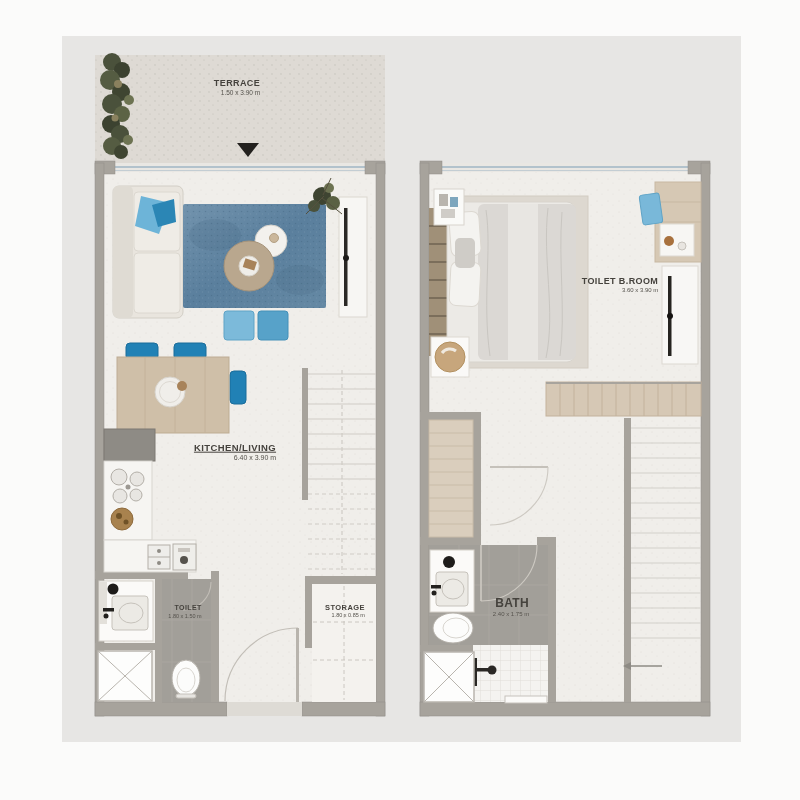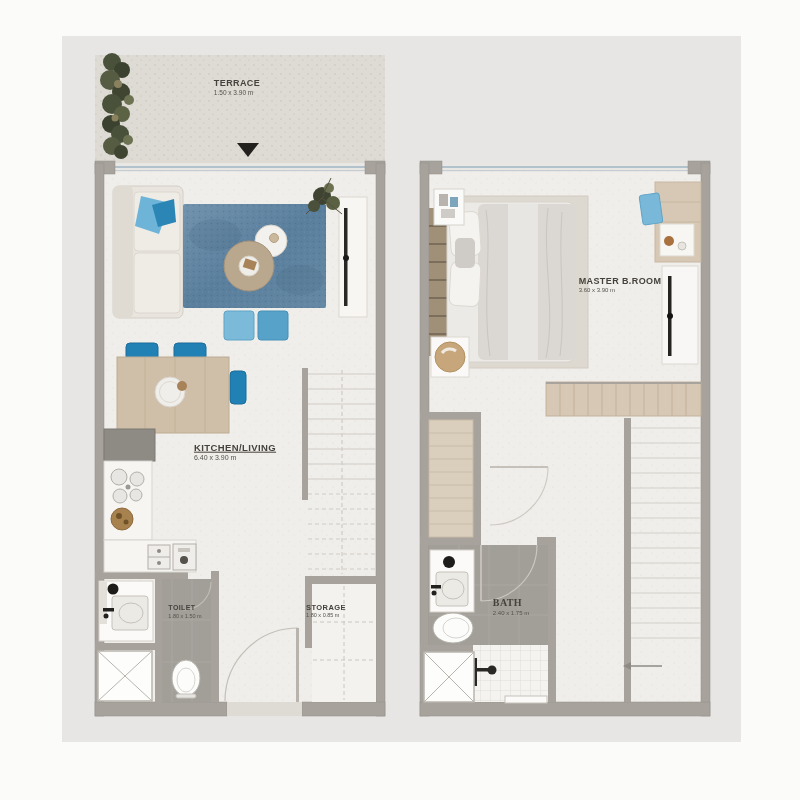--- a/index.html
+++ b/index.html
@@ -8,35 +8,35 @@
     background:#fbfbfa;
     font-family:"Liberation Sans", sans-serif;
   }
   .panel{
     position:absolute;left:62px;top:36px;width:679px;height:706px;
     background:#e7e6e4;
   }
   svg.plan{position:absolute;left:0;top:0;width:800px;height:800px;}
   .lbl{
     position:absolute;transform:translate(-50%,-50%);
-    text-align:left;color:#45423d;line-height:1.25;white-space:nowrap;
+    text-align:right;color:#45423d;line-height:1.25;white-space:nowrap;
   }
   .lbl .nm{font-weight:bold;letter-spacing:.4px;}
   .lbl .dm{font-weight:normal;color:#55524c;}
   .lbl-terrace .nm{font-size:9px;}
   .lbl-terrace .dm{font-size:6.5px;}
   .lbl-kitchen .nm{font-size:9.5px;text-decoration:underline;}
   .lbl-kitchen .dm{font-size:7px;}
   .lbl-toilet .nm{font-size:7px;}
   .lbl-toilet .dm{font-size:5.5px;}
   .lbl-storage .nm{font-size:7.5px;}
   .lbl-storage .dm{font-size:5.5px;}
   .lbl-master .nm{font-size:9px;}
   .lbl-master .dm{font-size:6px;}
-  .lbl-bath .nm{font-size:10px;font-family:Liberation Serif, serif;}
+  .lbl-bath .nm{font-size:12px;}
   .lbl-bath .dm{font-size:6px;}
 </style>
 </head>
 <body>
 
 <div class="panel"></div>
 
 <svg class="plan" viewBox="0 0 800 800">
   <defs>
     <pattern id="speck" width="9" height="9" patternUnits="userSpaceOnUse">
@@ -428,26 +428,26 @@
 <div class="lbl lbl-kitchen" style="left:235px;top:452px">
   <div class="nm">KITCHEN/LIVING</div>
   <div class="dm">6.40 x 3.90 m</div>
 </div>
 
 <div class="lbl lbl-toilet" style="left:185px;top:612px">
   <div class="nm">TOILET</div>
   <div class="dm">1.80 x 1.50 m</div>
 </div>
 
-<div class="lbl lbl-storage" style="left:326px;top:611px">
+<div class="lbl lbl-storage" style="left:345px;top:611px">
   <div class="nm">STORAGE</div>
   <div class="dm">1.80 x 0.85 m</div>
 </div>
 
 <div class="lbl lbl-master" style="left:620px;top:285px">
-  <div class="nm">MASTER B.ROOM</div>
+  <div class="nm">TOILET B.ROOM</div>
   <div class="dm">3.60 x 3.90 m</div>
 </div>
 
 <div class="lbl lbl-bath" style="left:511px;top:607px">
   <div class="nm">BATH</div>
   <div class="dm">2.40 x 1.75 m</div>
 </div>
 
 </body></html>

